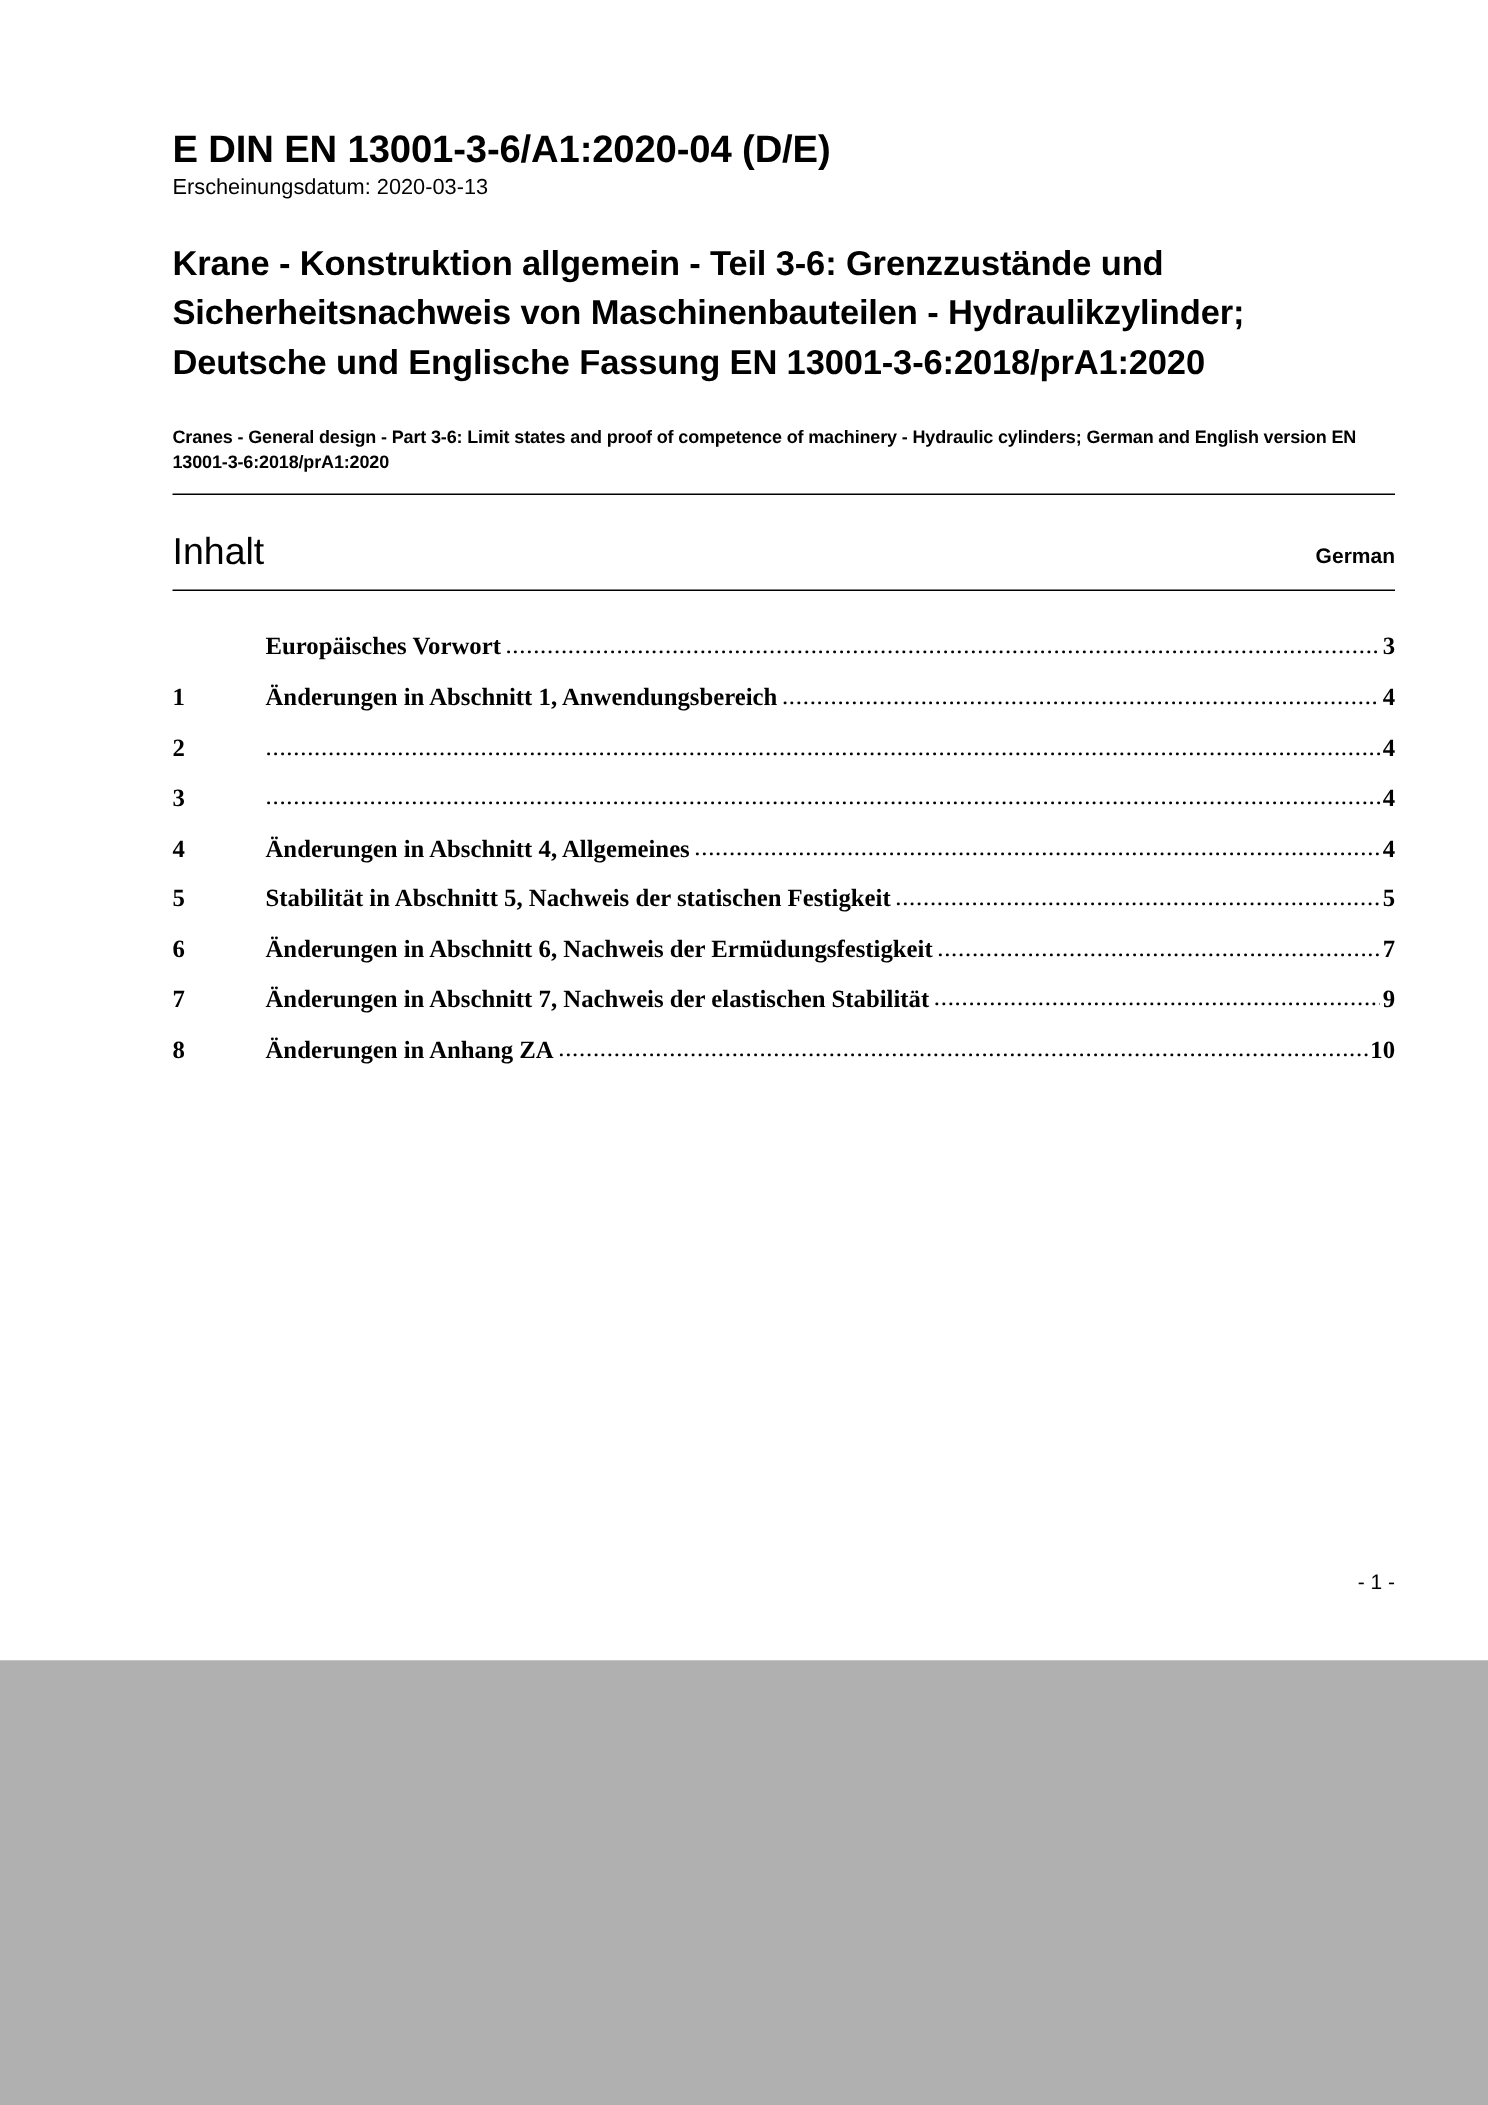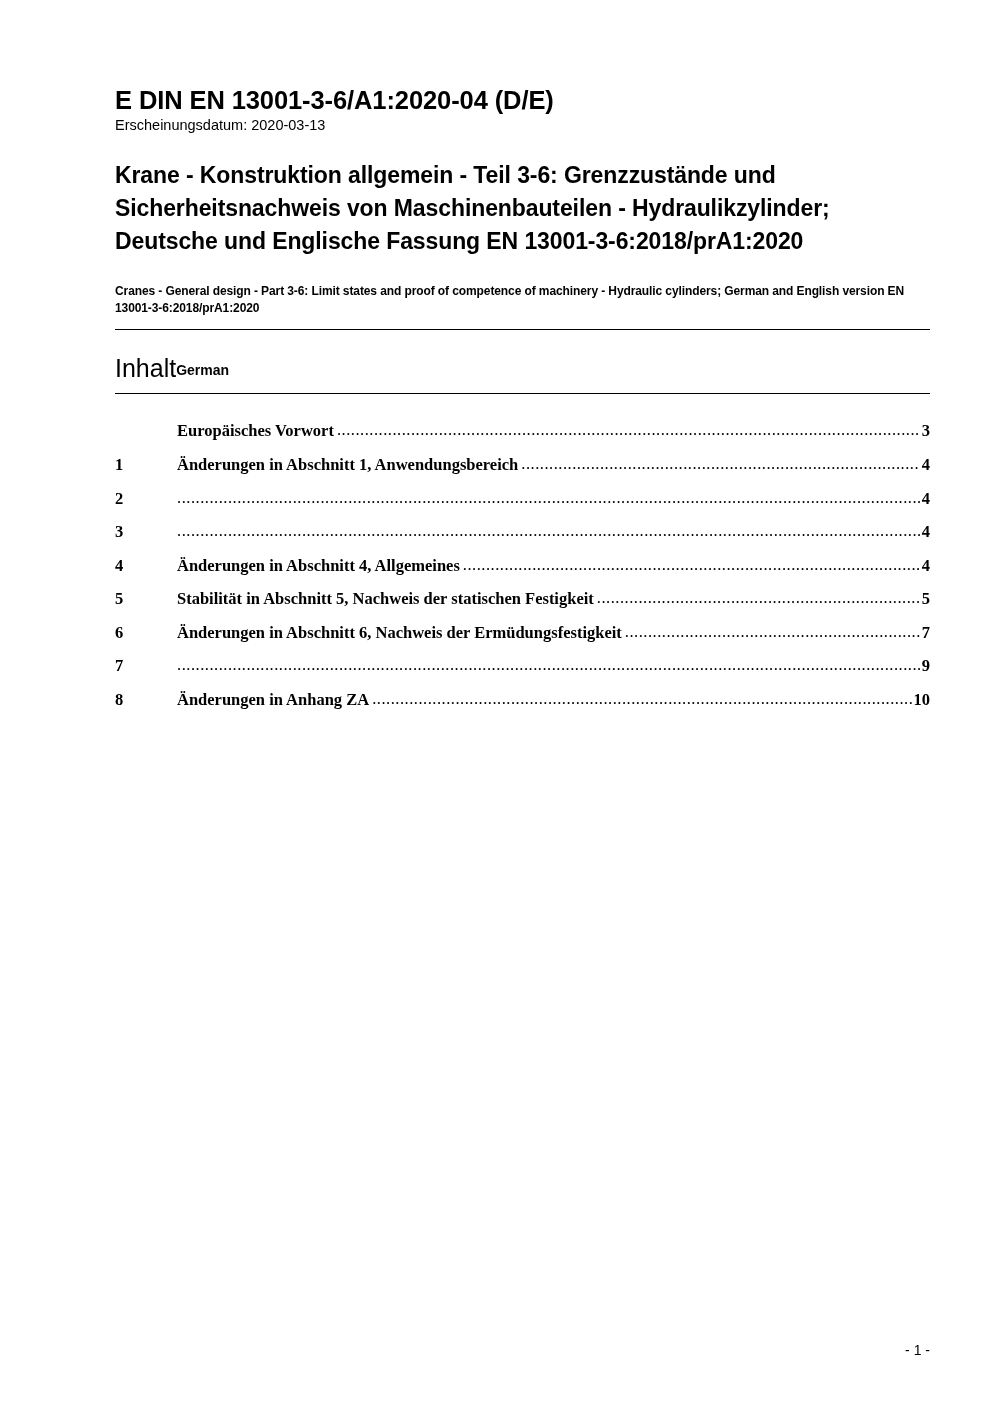--- a/index.html
+++ b/index.html
@@ -3,21 +3,21 @@
 <meta charset="utf-8">
 <style>
   html, body {
     margin: 0;
     padding: 0;
     background: #b0b0b0;
   }
   .page {
     position: relative;
     width: 992px;
-    height: 1403px;
+    height: 1107px;
     background: #ffffff;
     margin: 0 auto;
     box-sizing: border-box;
     font-family: "Liberation Sans", sans-serif;
     color: #000000;
     overflow: hidden;
   }
   .content {
     position: absolute;
     left: 115px;
@@ -56,20 +56,21 @@
   .hr-main {
     border: none;
     border-top: 1.3px solid #000;
     margin: 12px 0 0 0;
   }
 
   
   .toc-head {
     display: flex;
     align-items: flex-end;
+    justify-content: space-between;
     margin-top: 26px;
   }
   .toc-head-title {
     font-size: 25px;
     line-height: 1;
   }
   .toc-head-page {
     font-size: 14px;
     font-weight: bold;
     padding-bottom: 3px;
@@ -194,20 +195,21 @@
 
       <div class="toc-row">
         <span class="toc-num">6</span>
         <span class="toc-label">Änderungen in Abschnitt 6, Nachweis der Ermüdungsfestigkeit</span>
         <span class="toc-dots">..................................................................................................................................................................................................................................</span>
         <span class="toc-page">7</span>
       </div>
 
       <div class="toc-row">
         <span class="toc-num">7</span>
+        <span class="toc-label">Änderungen in Abschnitt 7, Nachweis der elastischen Stabilität</span>
         <span class="toc-dots">..................................................................................................................................................................................................................................</span>
         <span class="toc-page">9</span>
       </div>
 
       <div class="toc-row">
         <span class="toc-num">8</span>
         <span class="toc-label">Änderungen in Anhang ZA</span>
         <span class="toc-dots">..................................................................................................................................................................................................................................</span>
         <span class="toc-page">10</span>
       </div>

